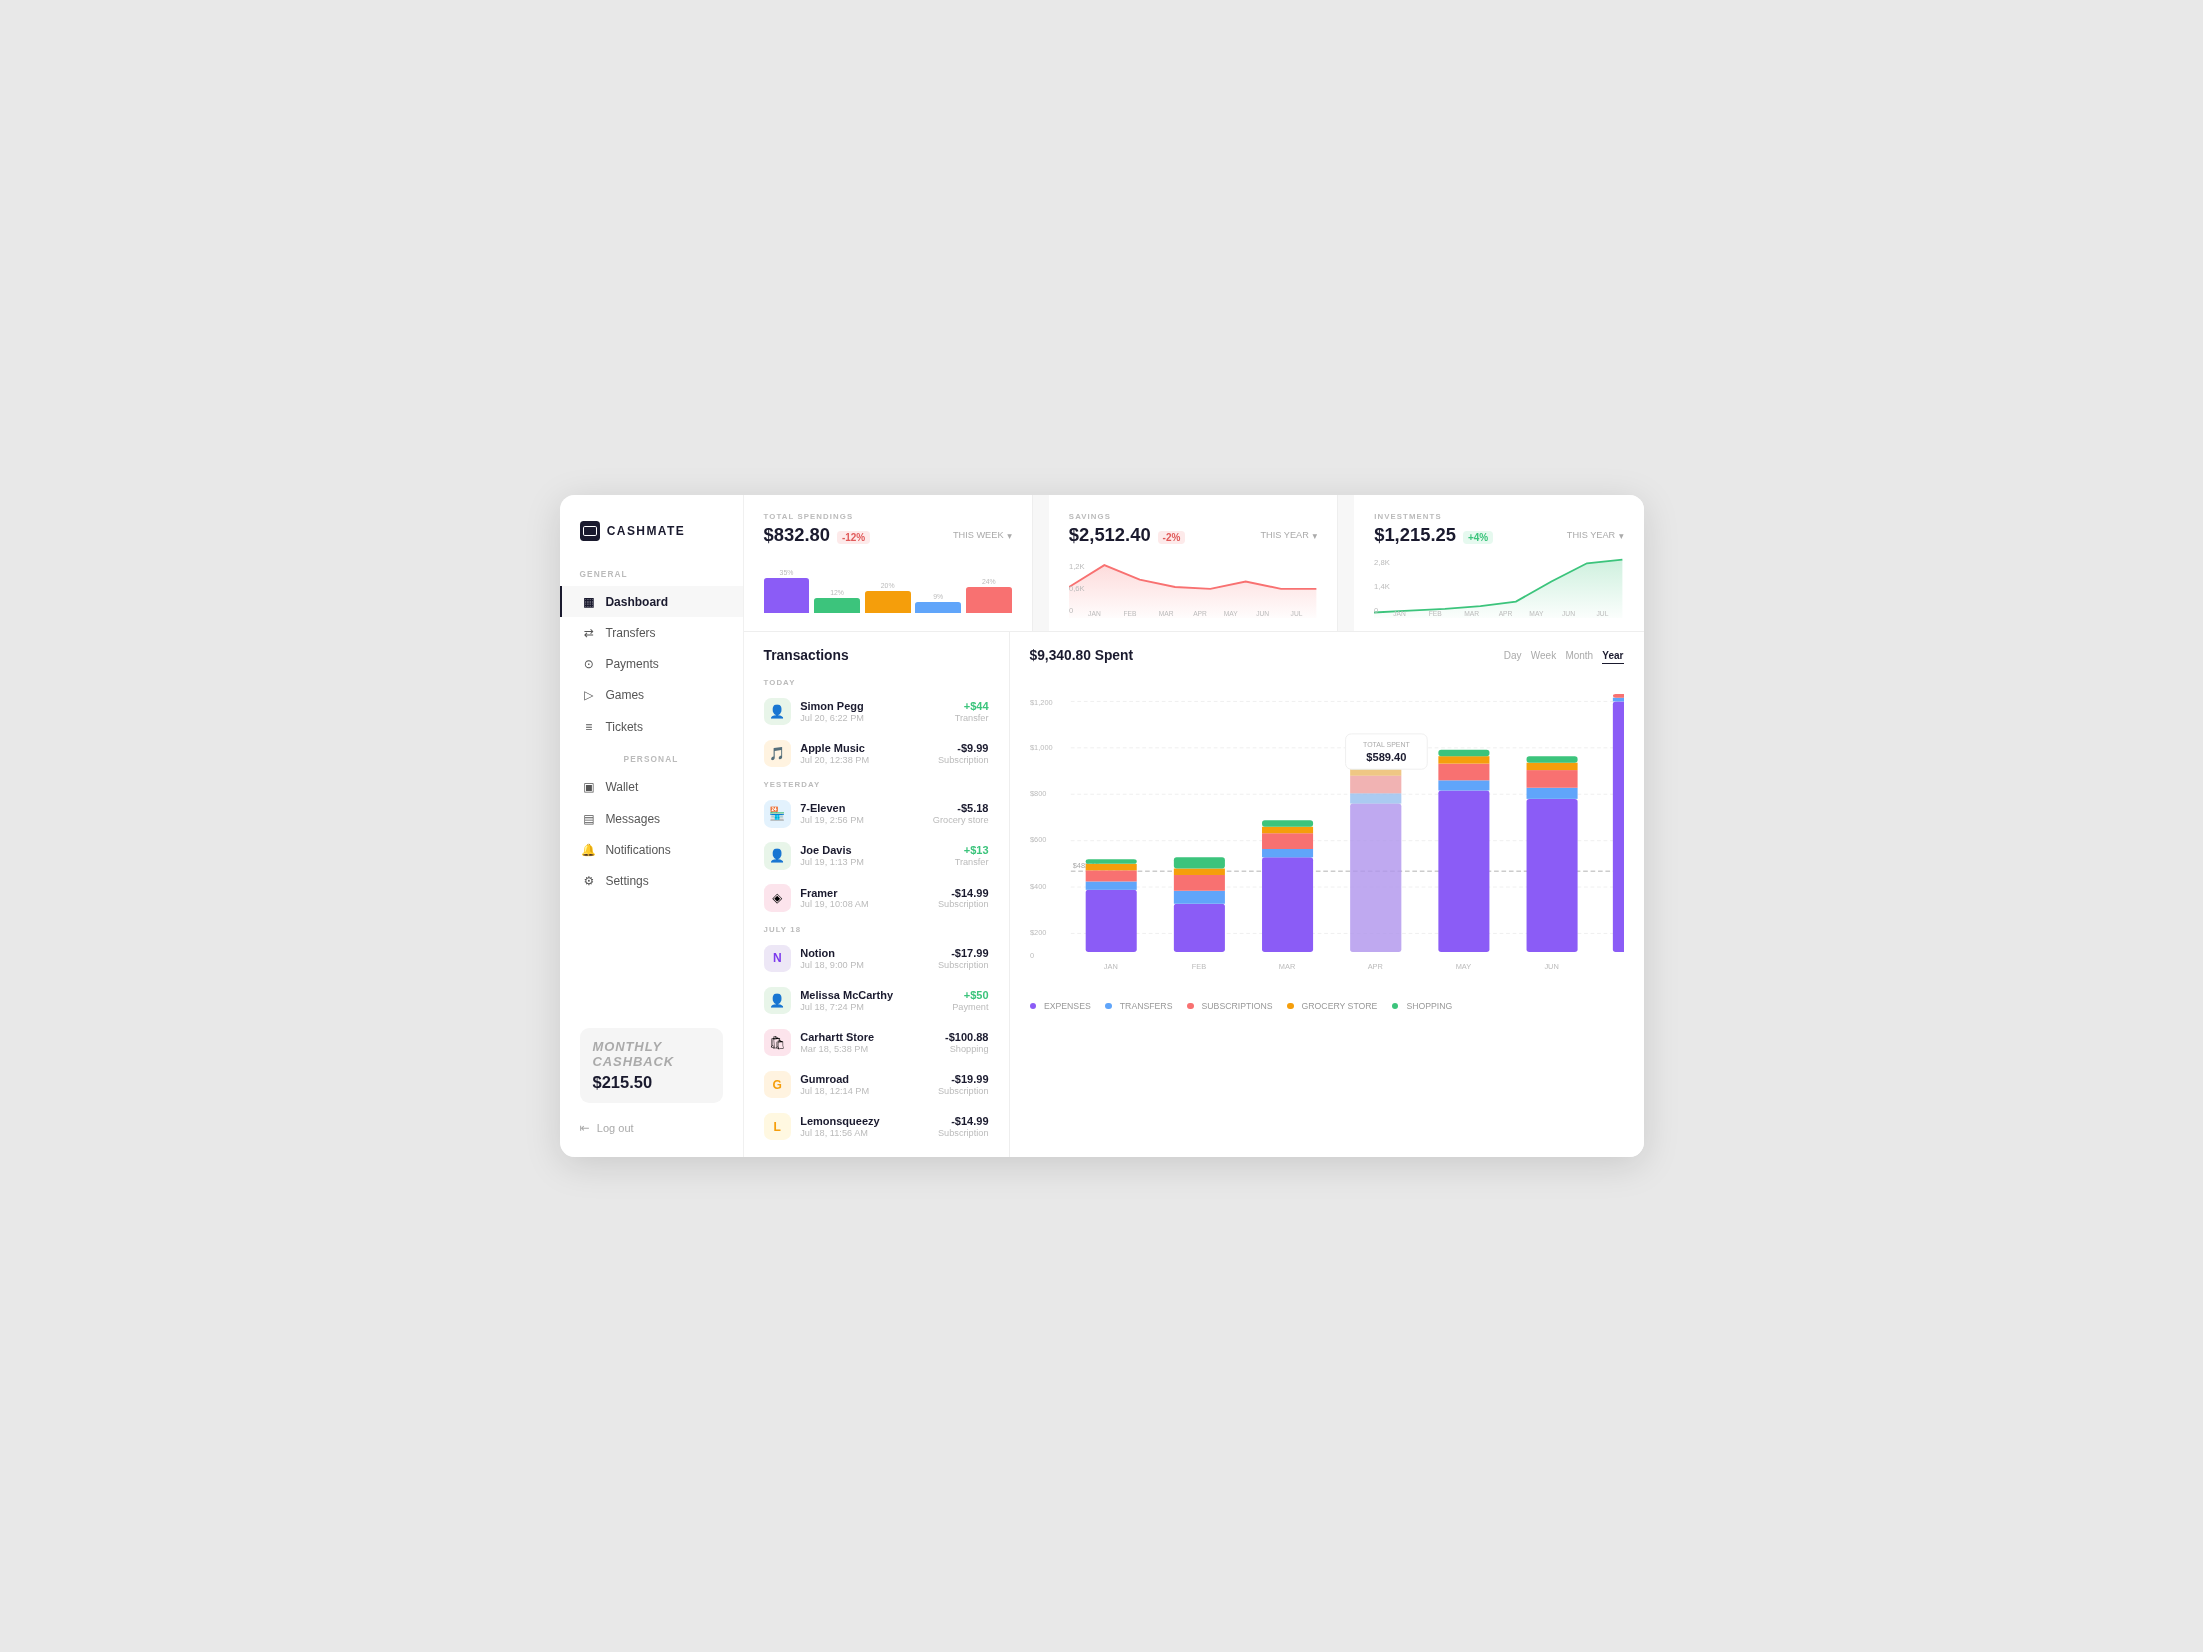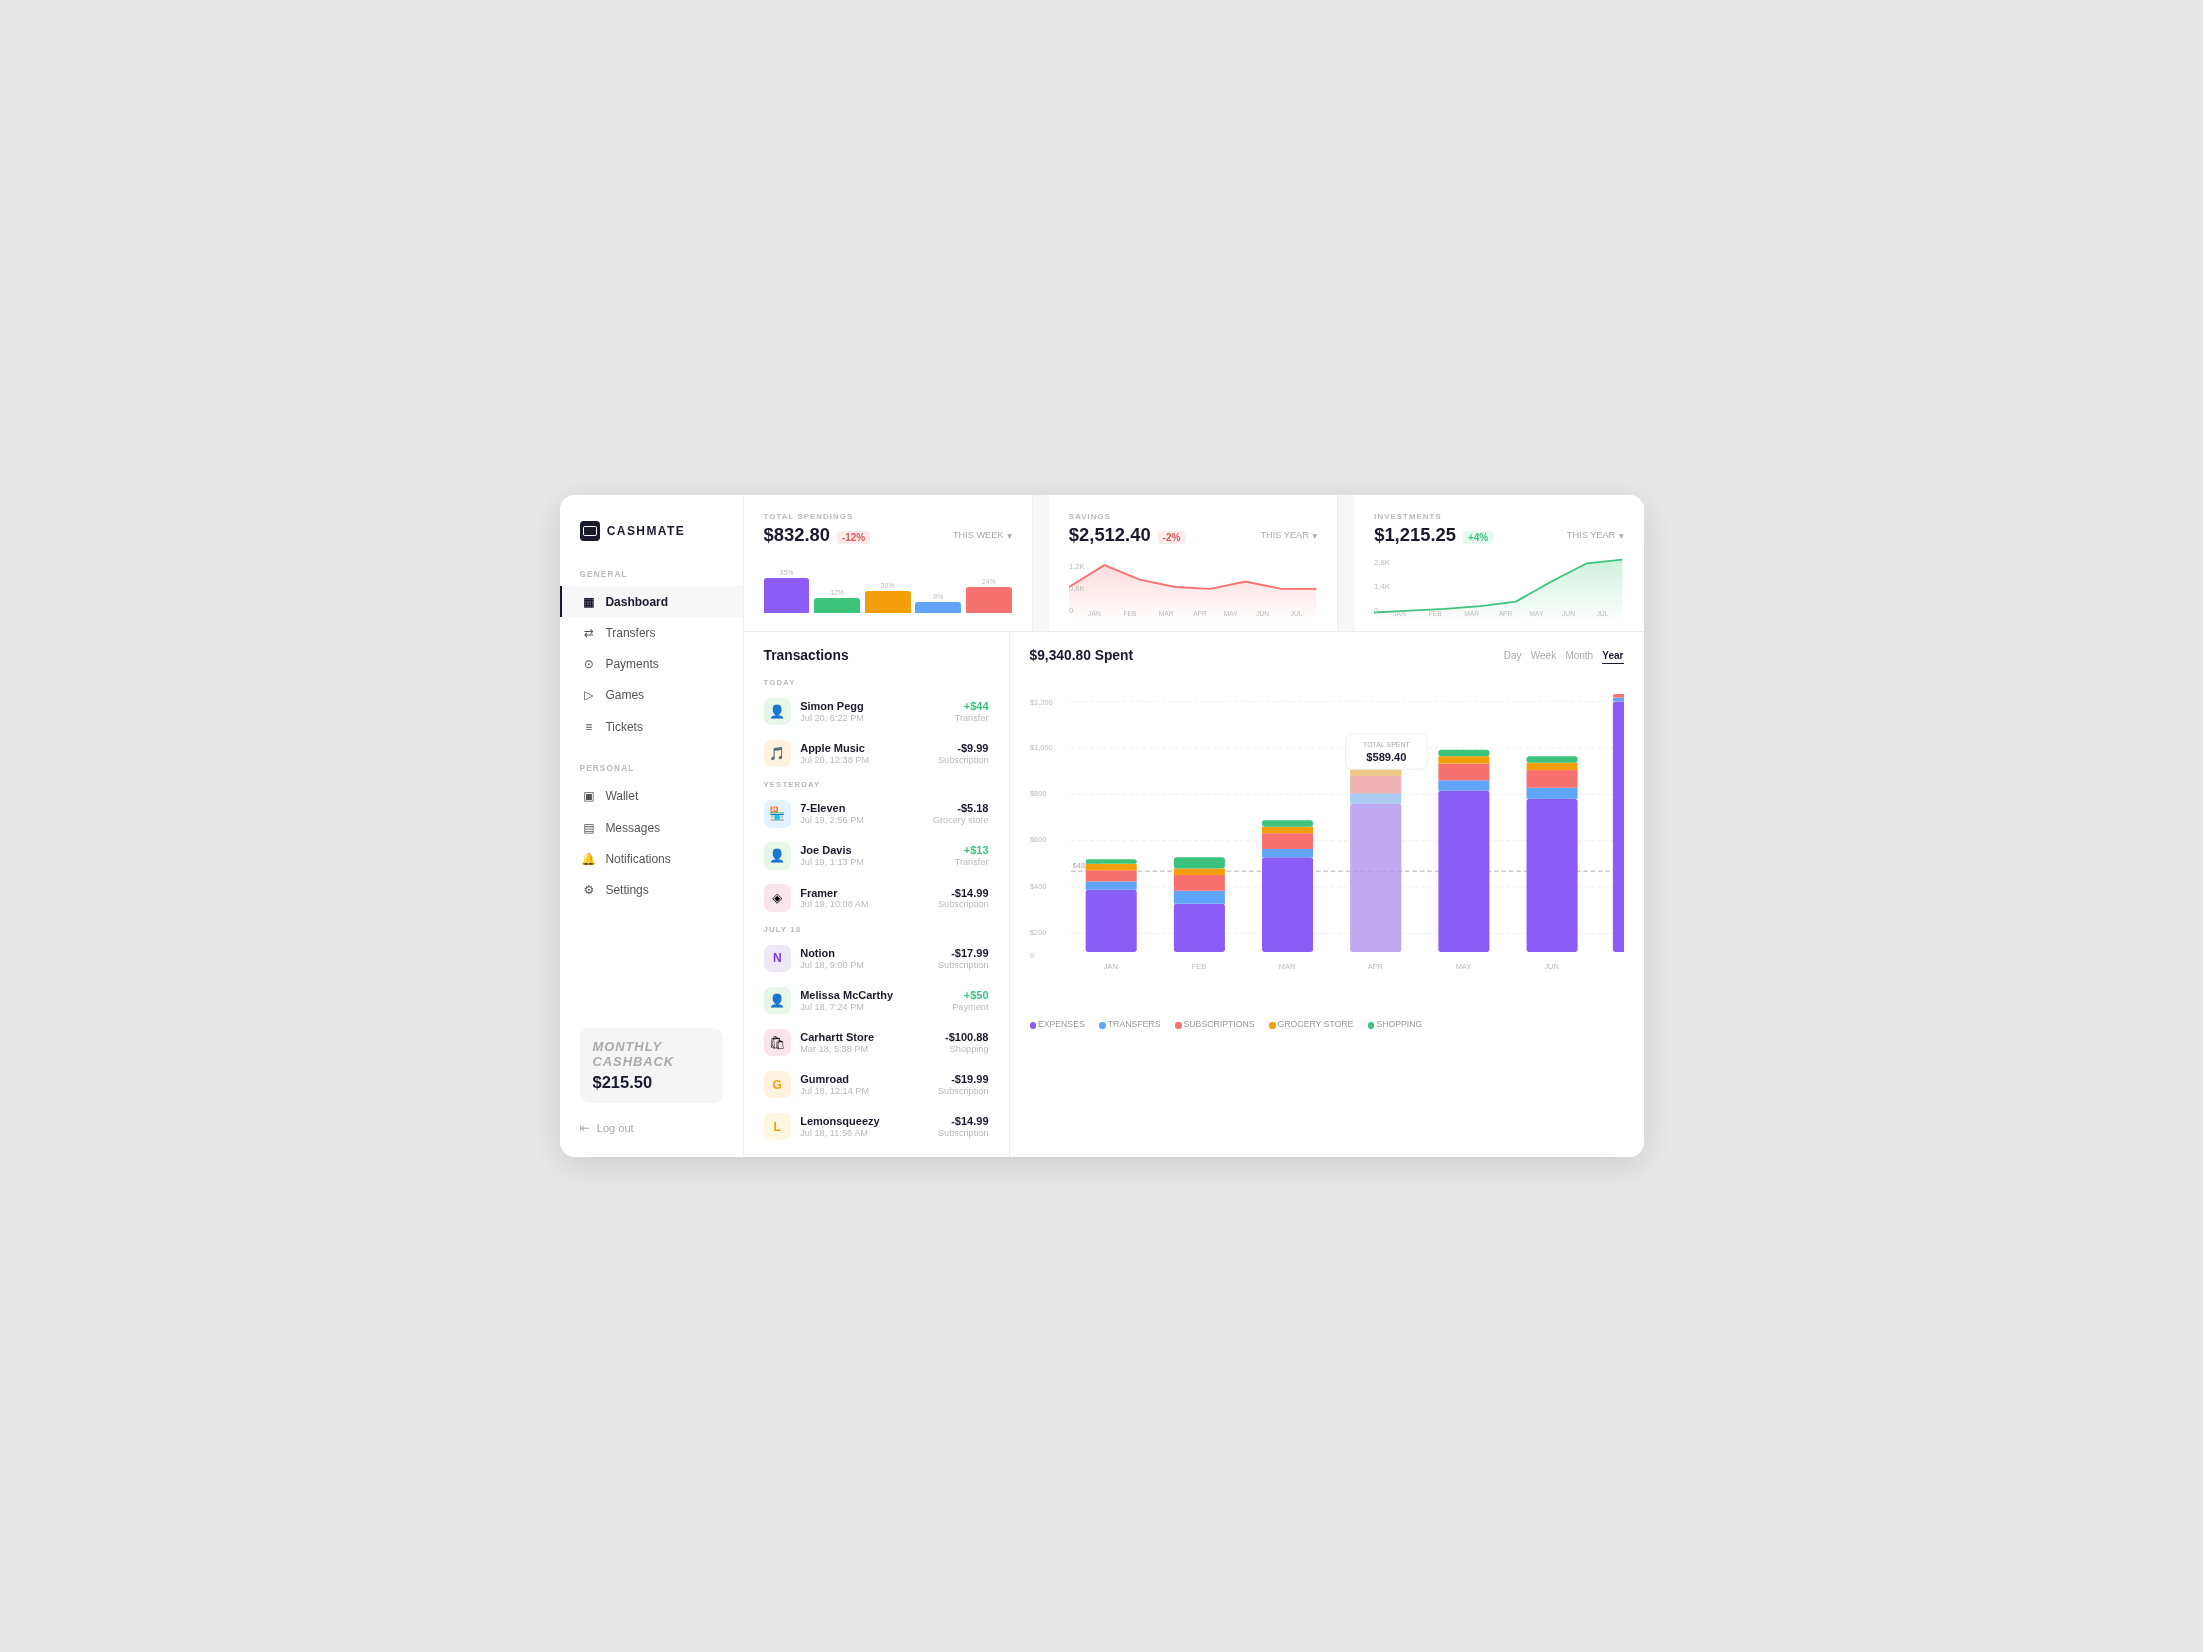--- a/index.html
+++ b/index.html
@@ -307,25 +307,24 @@
       height: 312px;
     }
     .legend {
       display: flex;
       gap: 14.7px;
       margin-top: 9.2px;
       flex-wrap: wrap;
     }
     .legend-item {
       display: flex;
-      align-items: flex-end;
-      gap: 2px;
+      align-items: center;
+      gap: 8px;
       font-size: 8.7px;
       color: #999;
-      margin-top: 18px;
     }
     .legend-dot {
       width: 6.4px; height: 6.4px;
       border-radius: 50%;
     }
   </style>
 </head>
 <body>
 
 <div class="app-container">
@@ -352,21 +351,21 @@
     </div>
     <div class="sidebar-item">
       <span class="sidebar-icon">▷</span>
       <span>Games</span>
     </div>
     <div class="sidebar-item">
       <span class="sidebar-icon">≡</span>
       <span>Tickets</span>
     </div>
 
-    <div class="sidebar-section-label" style="margin-top:21px;">PERSONAL</div>
+    <div class="sidebar-section-label" style="margin-top:12px;text-align:center;">PERSONAL</div>
 
     <div class="sidebar-item">
       <span class="sidebar-icon">▣</span>
       <span>Wallet</span>
     </div>
     <div class="sidebar-item">
       <span class="sidebar-icon">▤</span>
       <span>Messages</span>
     </div>
     <div class="sidebar-item">

